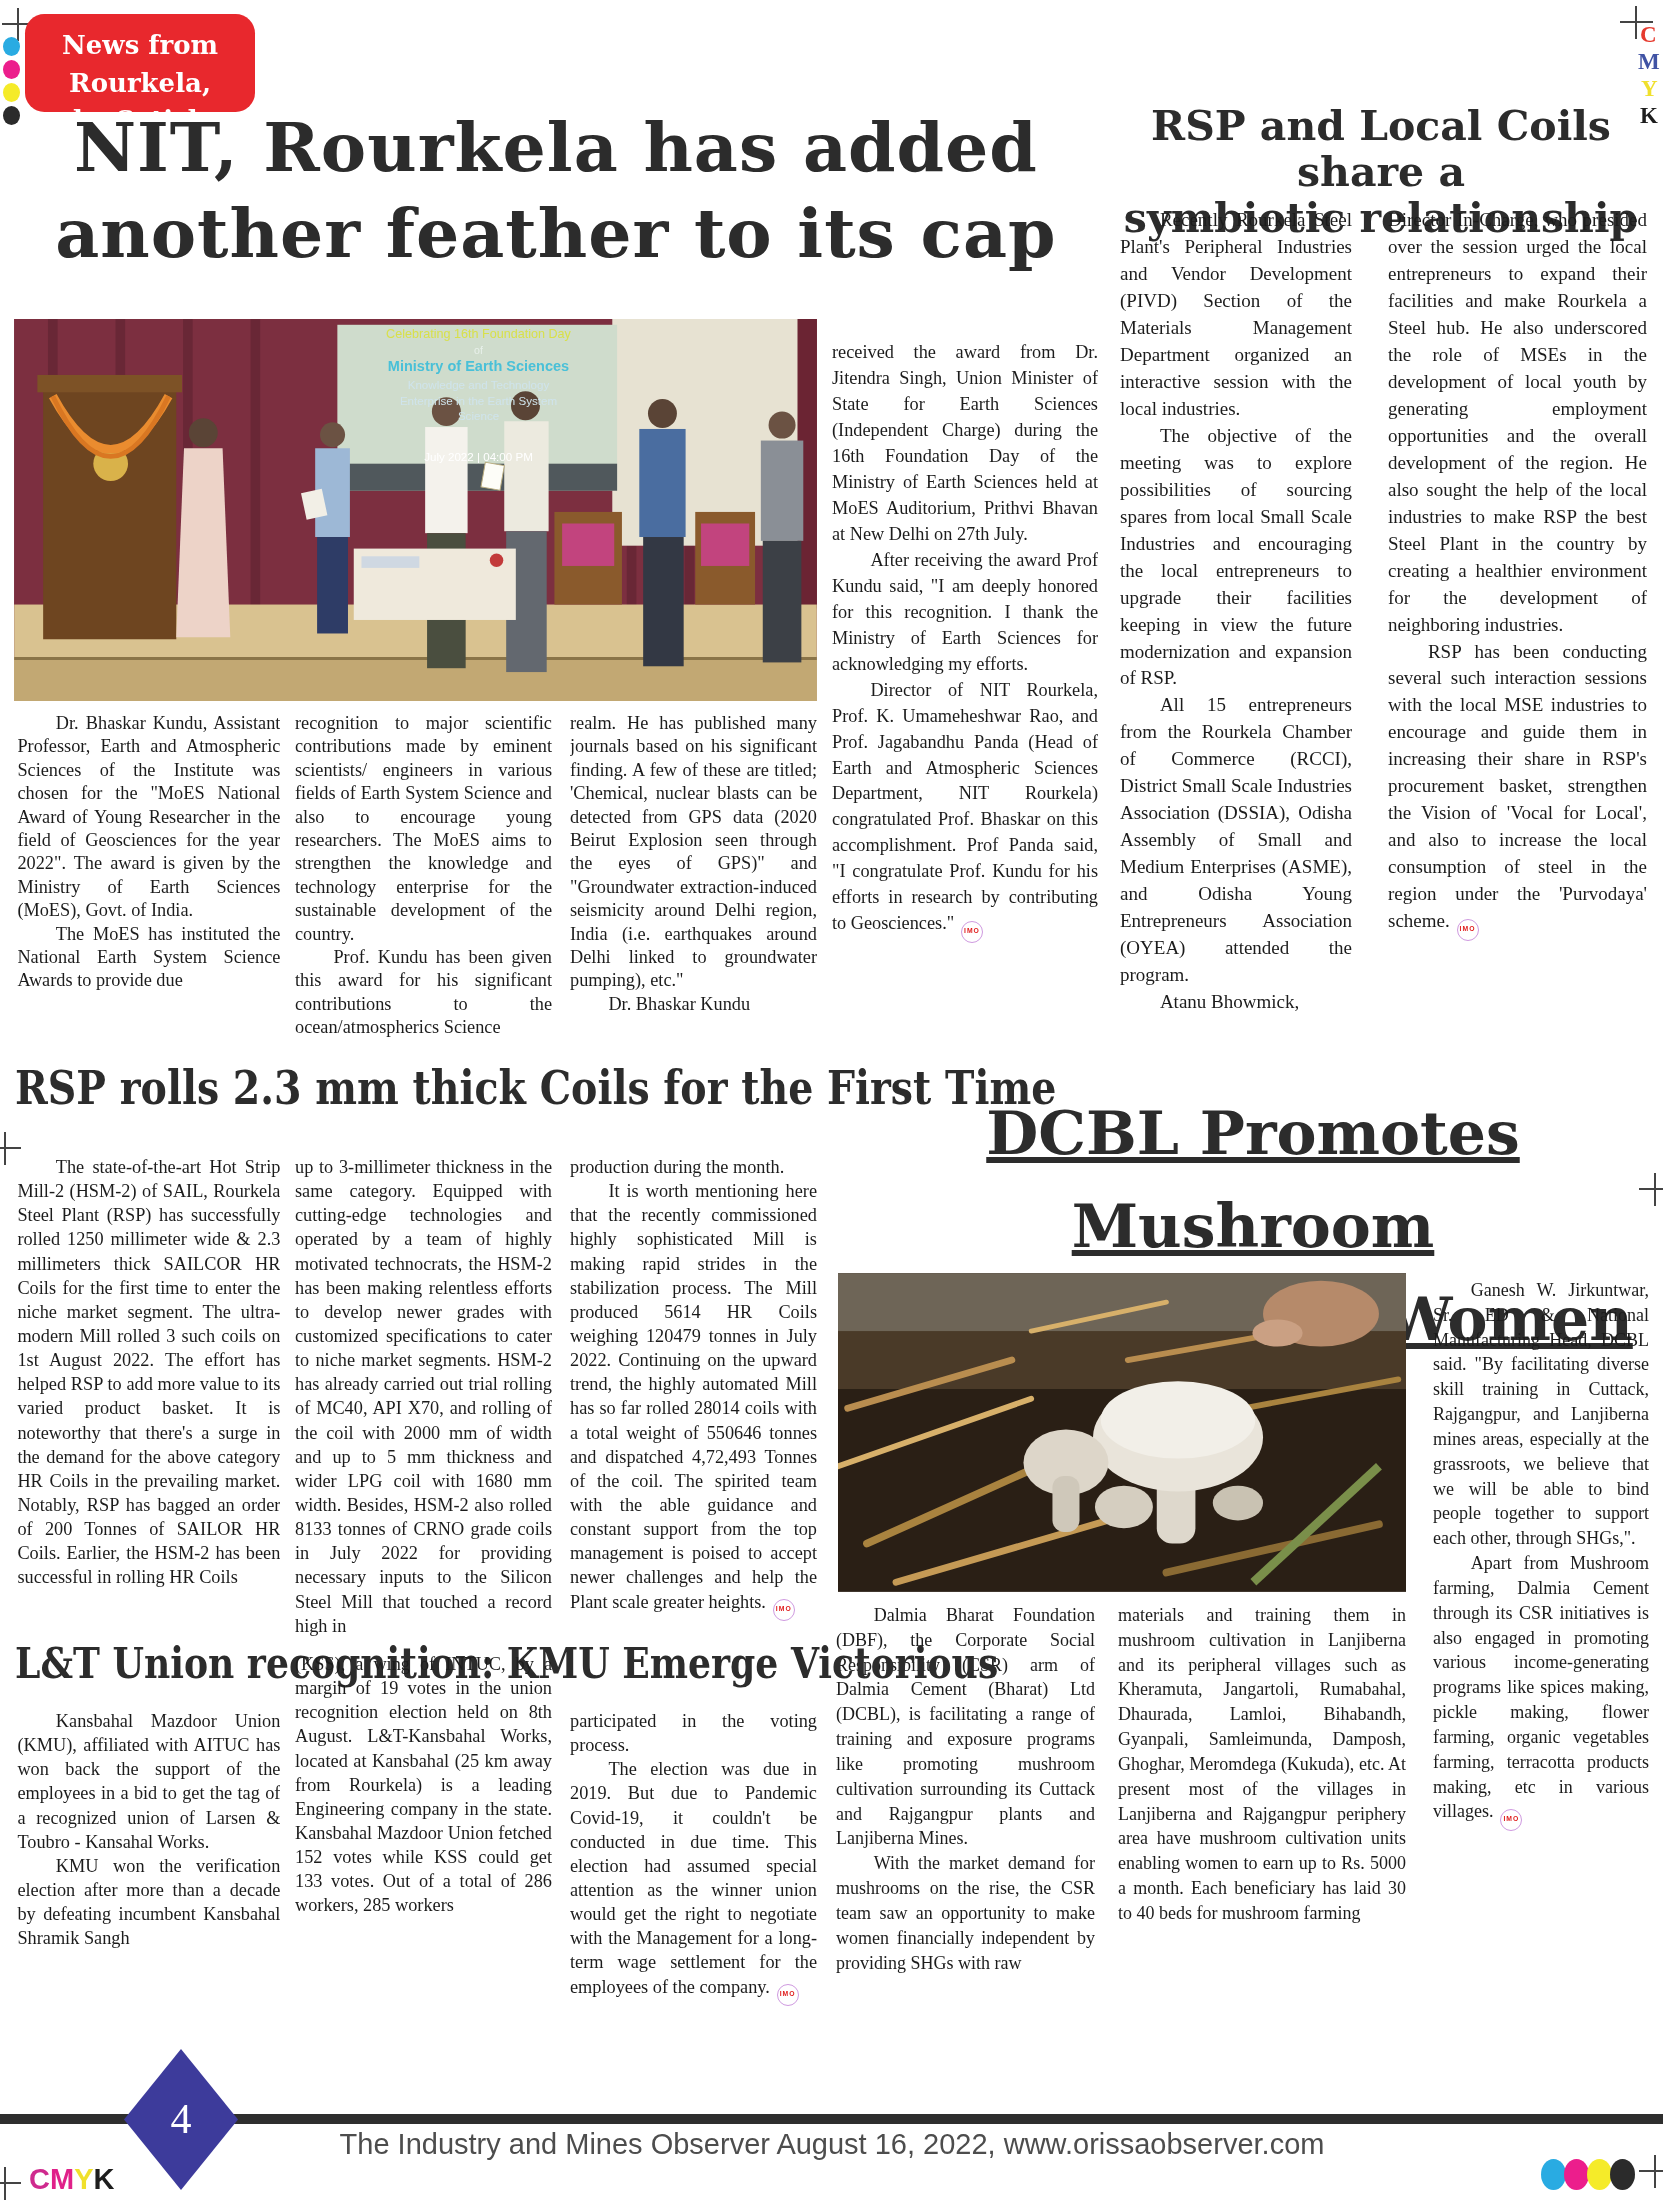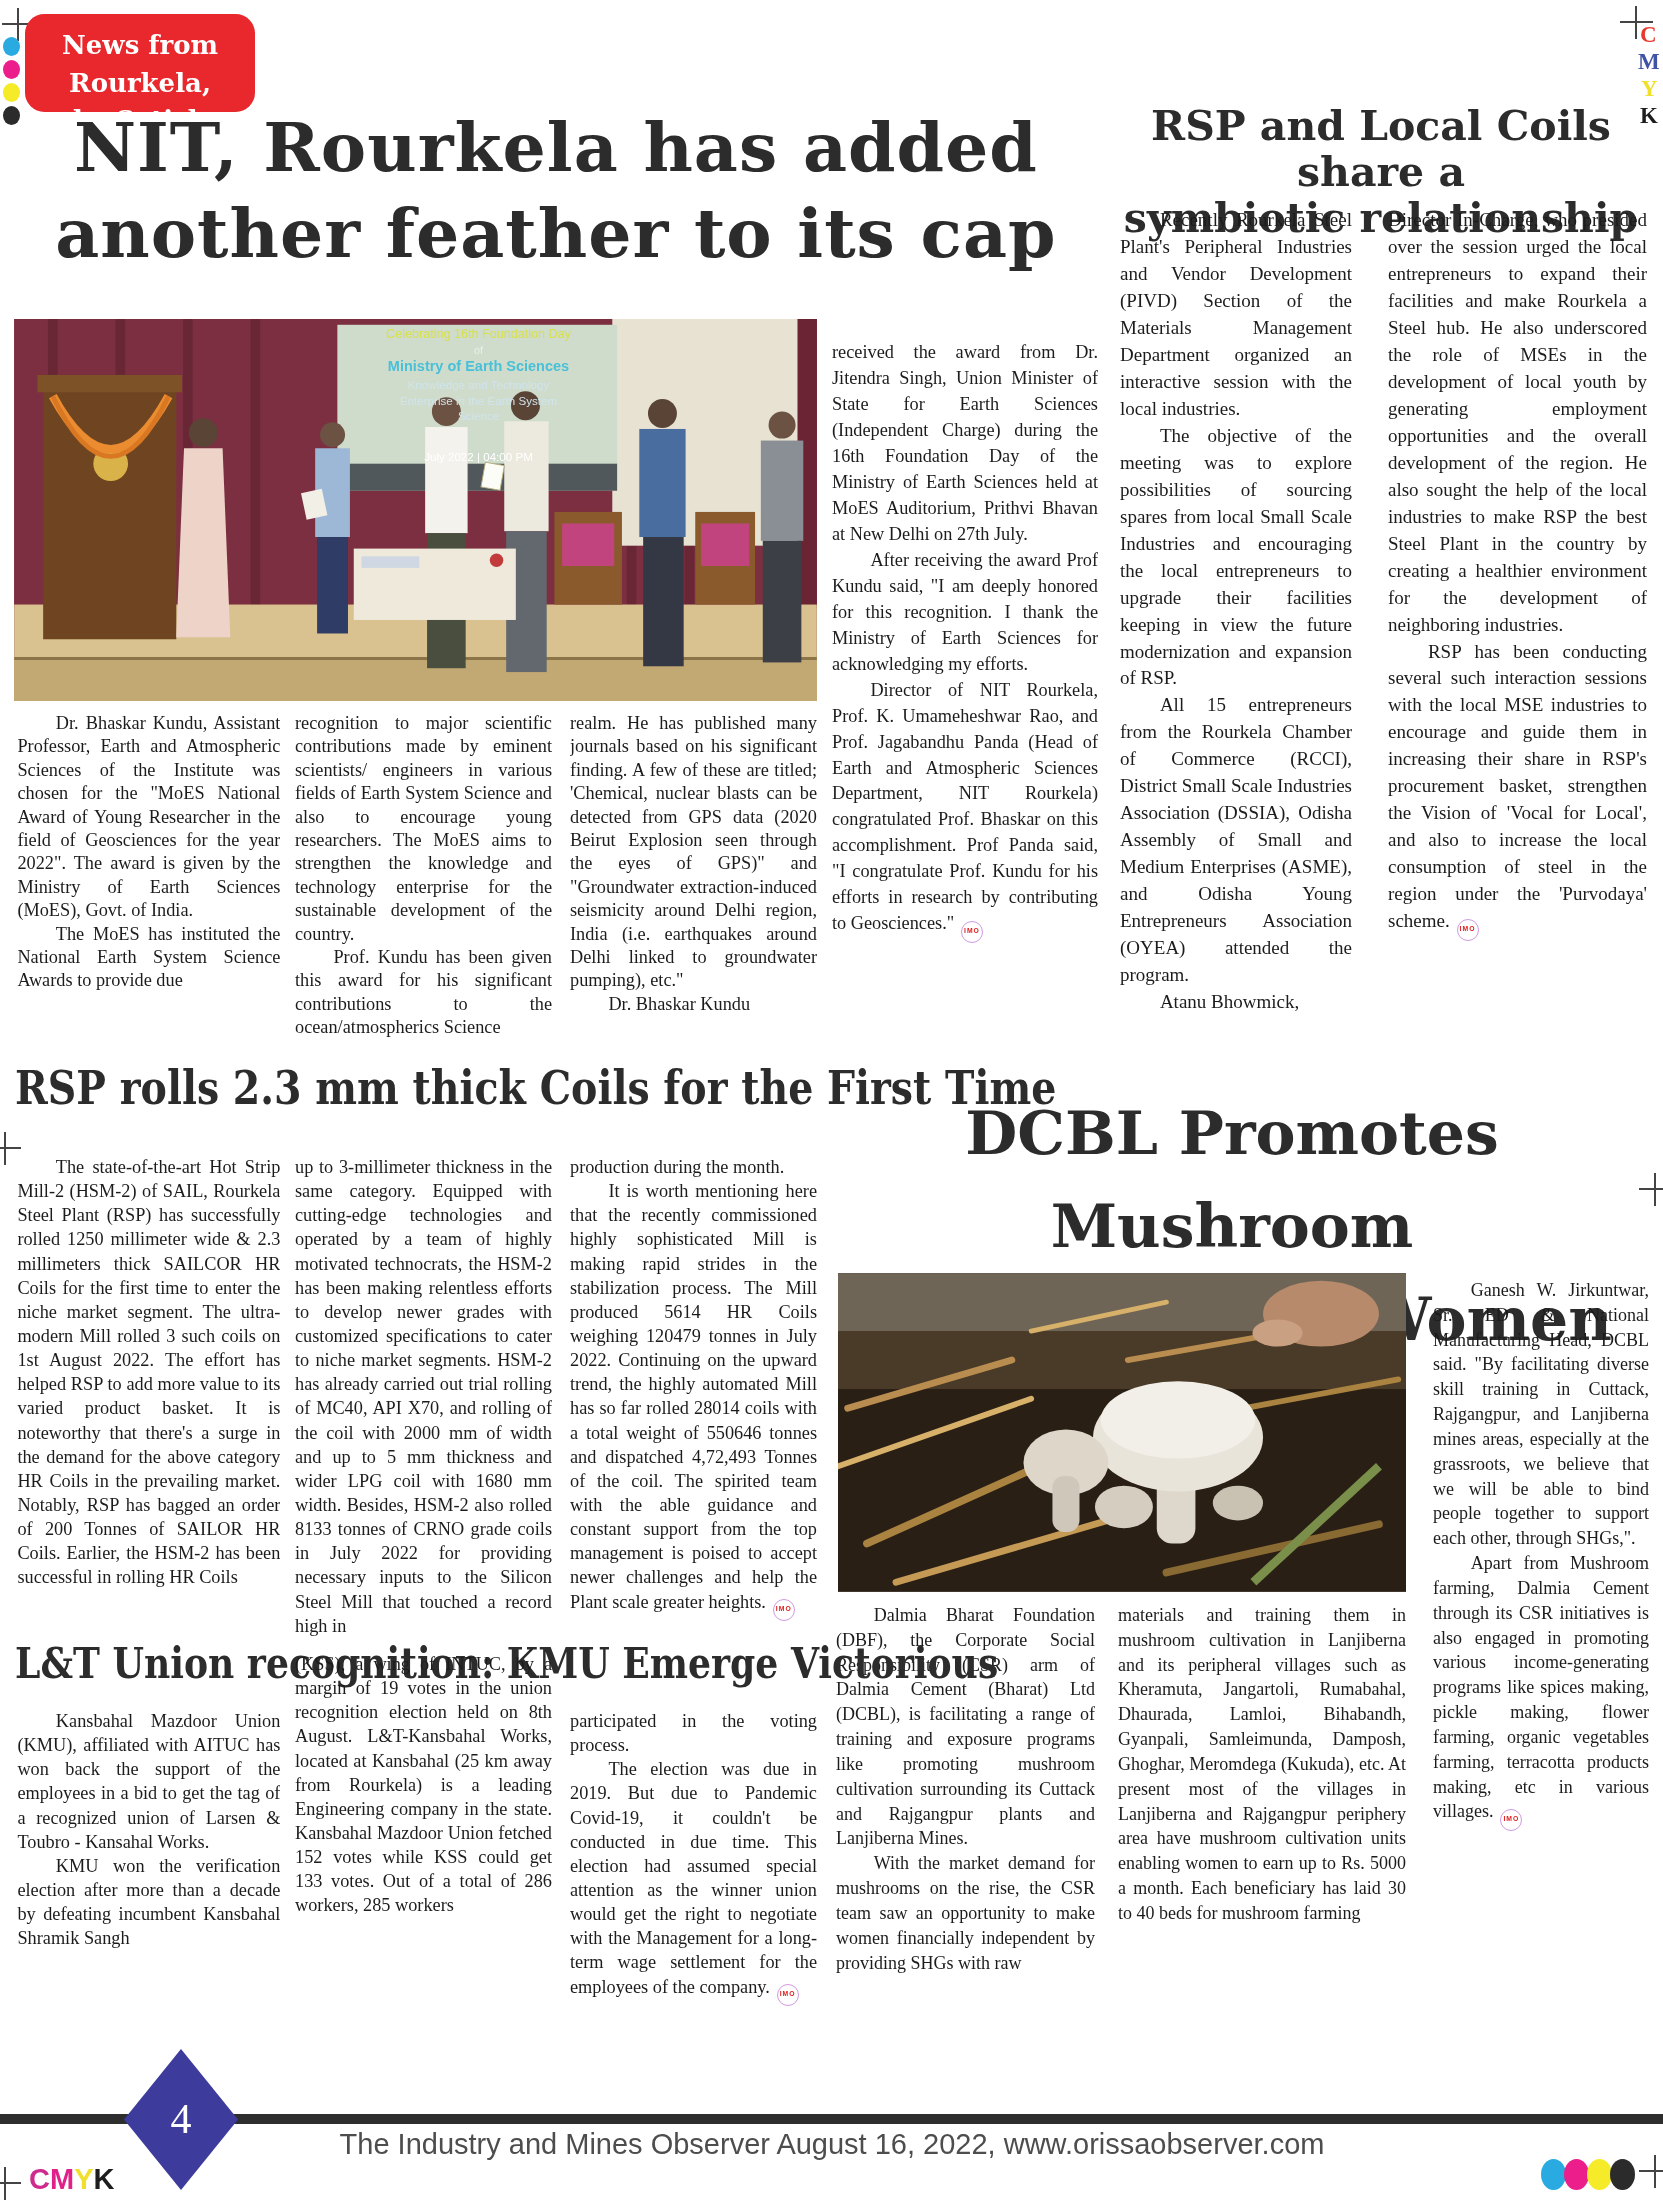--- a/index.html
+++ b/index.html
@@ -14,21 +14,21 @@
   
   .badge{position:absolute;left:25px;top:13.5px;width:230px;height:98px;background:#e8282d;border-radius:19.3px;
          color:#fff;text-align:center;font-family:"DejaVu Serif",serif;font-weight:bold;
          font-size:26px;line-height:1.45;padding-top:13.5px;box-sizing:border-box;}
   
   .headline{position:absolute;font-family:"DejaVu Serif",serif;font-weight:bold;color:#2c2c2c;text-align:center;}
   .hl-nit{left:15.4px;top:104px;width:1081px;font-size:68px;line-height:1.27;letter-spacing:1px;}
   .hl-mse{left:1108px;top:104px;width:546px;font-size:41px;line-height:1.12;}
   .hl-coils{left:15.4px;top:1060px;width:801px;font-size:47px;white-space:nowrap;text-align:left;}
   .hl-coils .squeeze{display:inline-block;transform:scaleX(.84);transform-origin:left;}
-  .hl-dcbl{left:840px;top:1087px;width:784px;font-size:60px;line-height:1.55;}
+  .hl-dcbl{left:861px;top:1087px;width:784px;font-size:60px;line-height:1.55;text-decoration:underline;}
   .hl-lt{left:15.4px;top:1639px;width:801px;font-size:42px;white-space:nowrap;text-align:left;}
   .hl-lt .squeeze{display:inline-block;transform:scaleX(.86);transform-origin:left;}
   
   .col{position:absolute;color:#1c1c1c;text-align:justify;overflow:hidden;}
   .para{margin:0;text-indent:2.1em;}
   .para.noindent{text-indent:0;}
   .fs-nit{font-size:18.3px;line-height:1.28;}
   .fs-mse{font-size:19px;line-height:1.42;}
   .fs-coils{font-size:18.3px;line-height:1.32;}
   .fs-lt{font-size:18.3px;line-height:1.32;}

